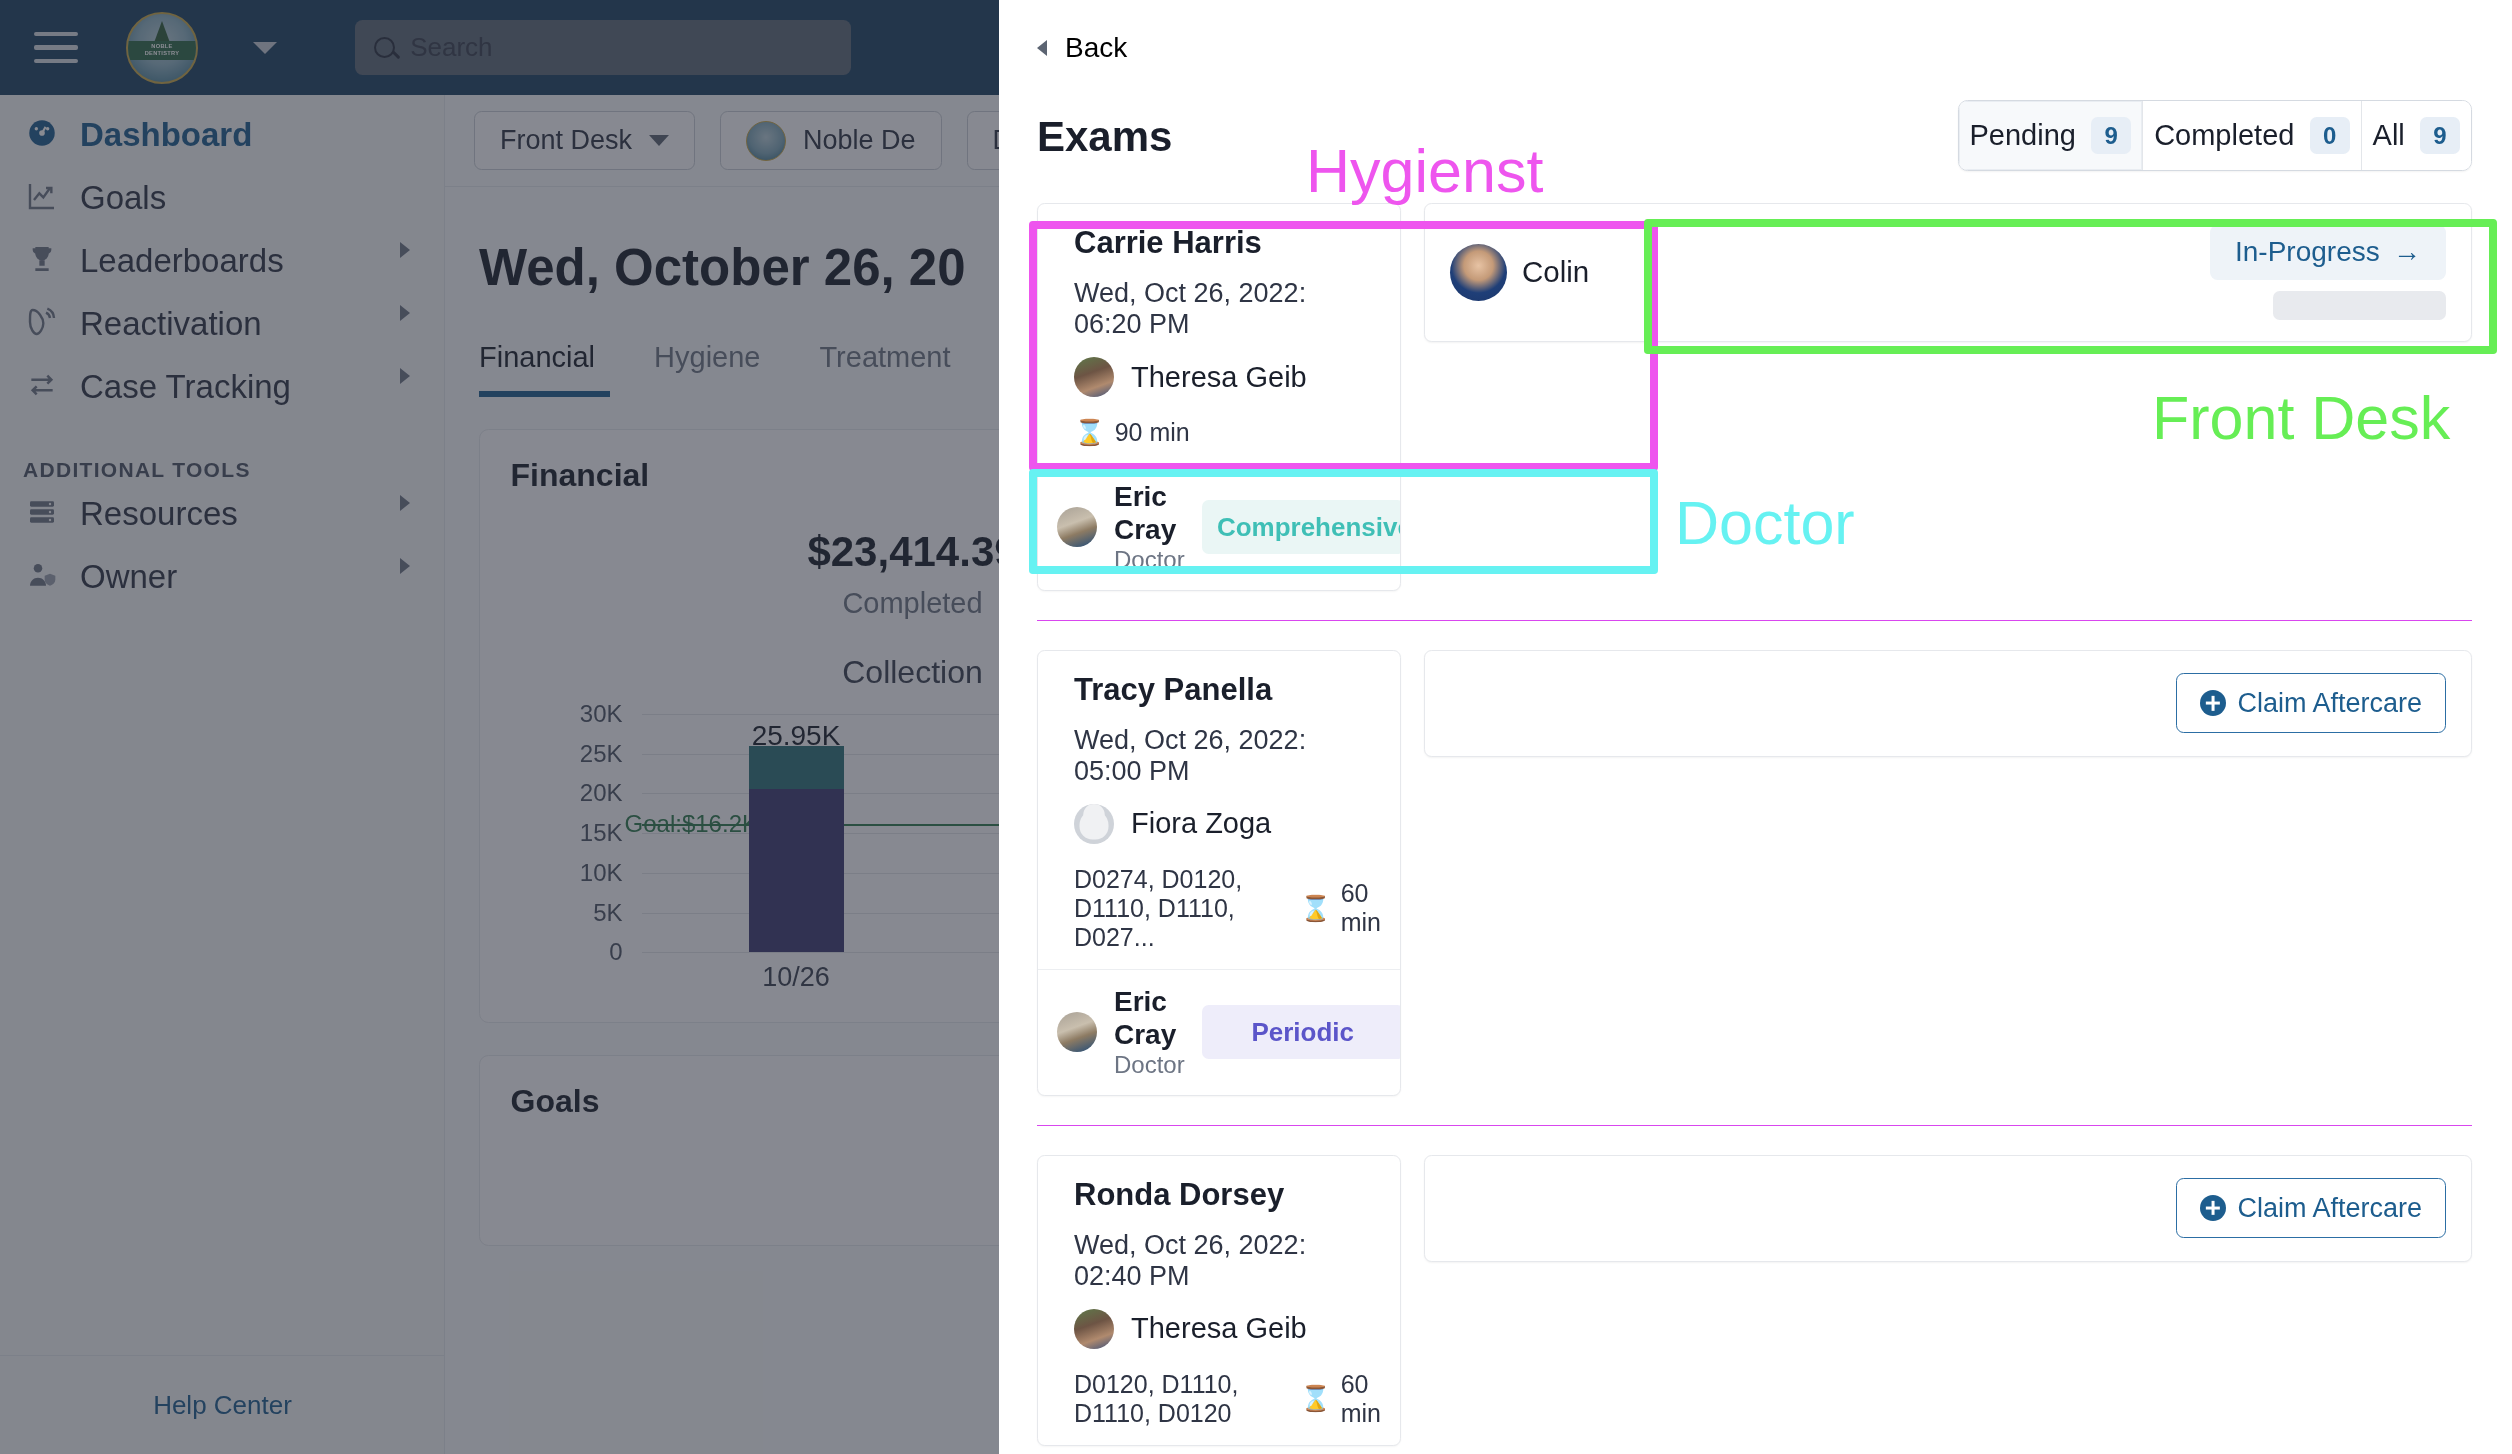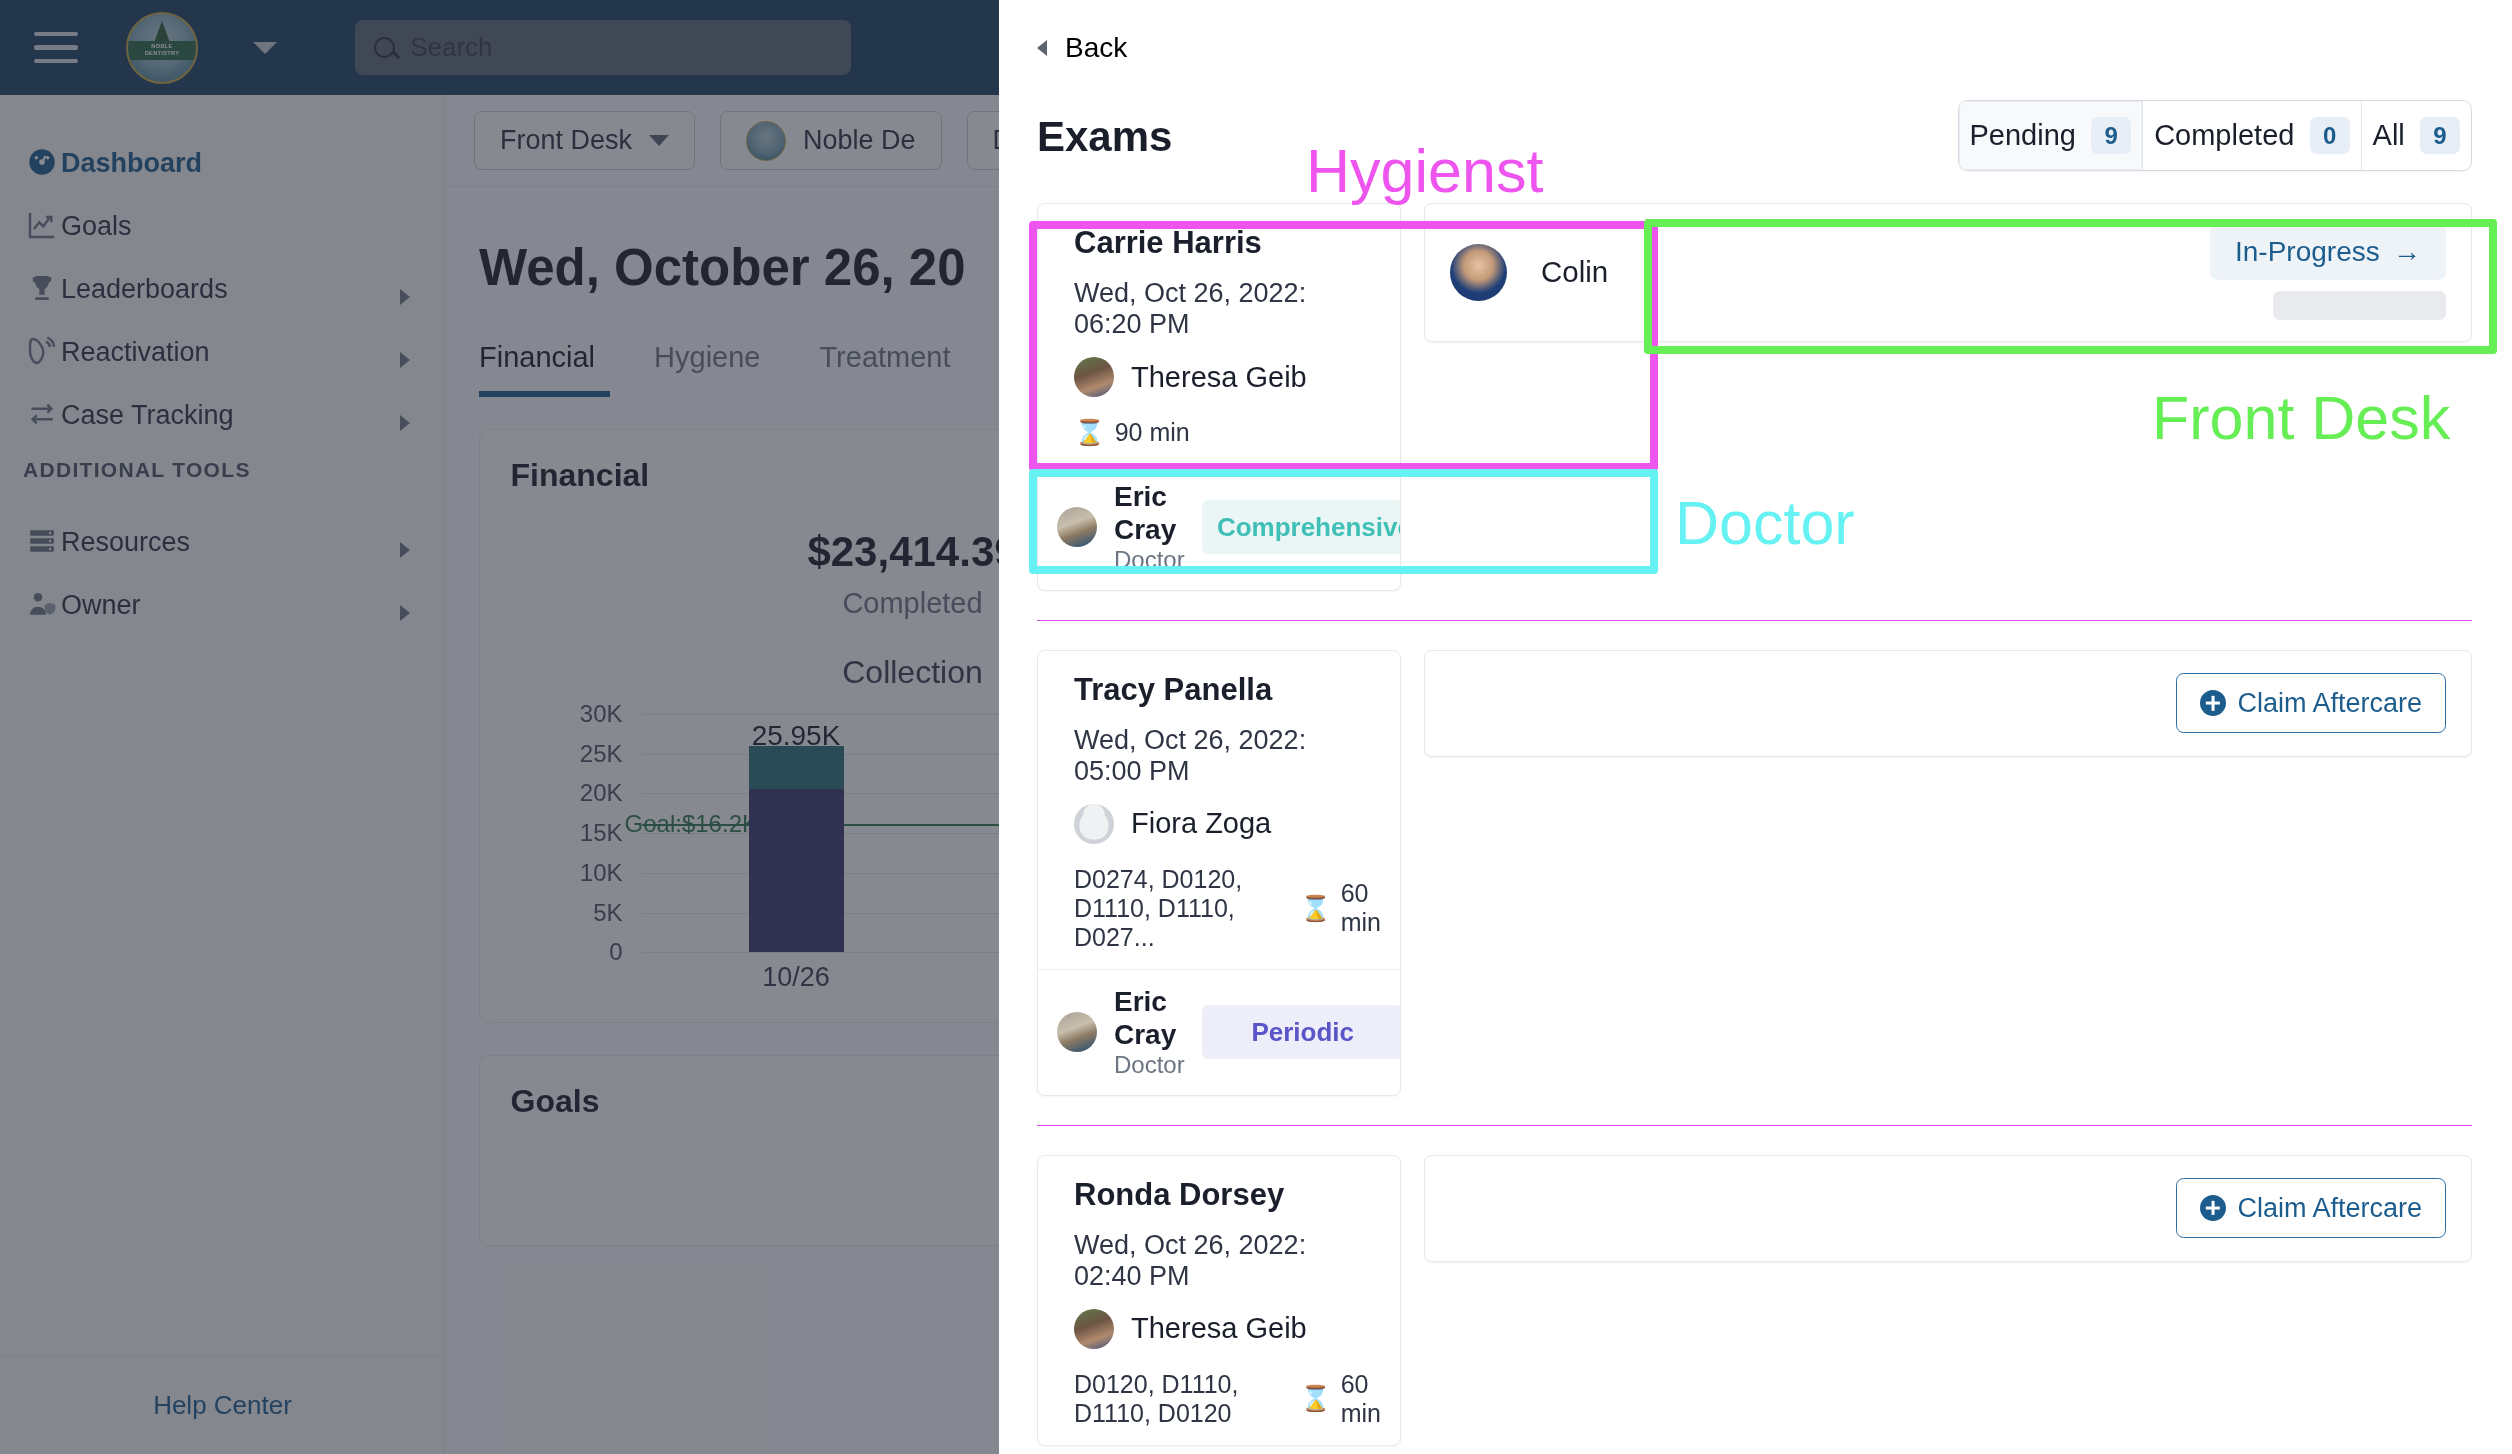--- a/index.html
+++ b/index.html
@@ -57,22 +57,22 @@
     transform: rotate(45deg); right: -7.6px; bottom: 0px; border-radius: 1.9px;
   }
   .searchbox .ph { color: #3a4150; font-size: 26px; }
 
   
   .sidebar {
     position: absolute; top: 95px; left: 0; width: 445px; height: 1359px;
     background: #f4f5f7; border-right: 1px solid #e3e6ea; z-index: 4;
   }
   .nav-item {
-    display: flex; align-items: flex-end; height: 63px; padding: 0 34px 0 23px;
-    font-size: 27px; color: #2f3545; cursor: pointer;
+    display: flex; align-items: flex-start; height: 63px; padding: 0 34px 0 23px;
+    gap: 19px; font-size: 33px; color: #2f3545; cursor: pointer;
   }
   .nav-item.active { color: #1d5d8e; font-weight: bold; }
   .nav-ico { width: 38px; height: 34px; flex: none; display: flex; align-items: center; justify-content: center; }
   .nav-label { flex: 1; }
   .nav-caret {
     width: 0; height: 0; border-top: 8.6px solid transparent; border-bottom: 8.6px solid transparent;
     border-left: 10.5px solid #6d7584;
   }
   .nav-section {
     padding: 27px 23px 13.3px 23px; font-size: 21px; font-weight: bold;
@@ -228,21 +228,21 @@
   }
   .plus-circ {
     width: 26px; height: 26px; border-radius: 50%; background: #1d5d8e; position: relative; flex: none;
   }
   .plus-circ::before, .plus-circ::after {
     content: ""; position: absolute; background: #fff; left: 50%; top: 50%;
   }
   .plus-circ::before { width: 14.3px; height: 2.9px; transform: translate(-50%,-50%); }
   .plus-circ::after { width: 2.9px; height: 14.3px; transform: translate(-50%,-50%); }
 
-  .colin-row { display: flex; align-items: center; gap: 34px; padding: 3.8px 0; width: 100%; }
+  .colin-row { display: flex; align-items: center; gap: 15px; padding: 3.8px 0; width: 100%; }
   .colin-av { width: 57px; height: 57px; border-radius: 50%; flex: none; }
   .colin-name { font-size: 29.5px; color: #1a1f2b; }
   .colin-right { margin-left: auto; display: flex; flex-direction: column; gap: 11.4px; align-items: flex-end; }
   .inprog-btn {
     background: #eef3f8; border-radius: 7.6px; color: #1d5d8e; font-size: 28px;
     padding: 11.4px 25px; display: flex; align-items: center; gap: 13.3px; cursor: pointer;
   }
   .progress-empty { width: 173px; height: 29px; background: #e8eaee; border-radius: 6.7px; }
 
   

